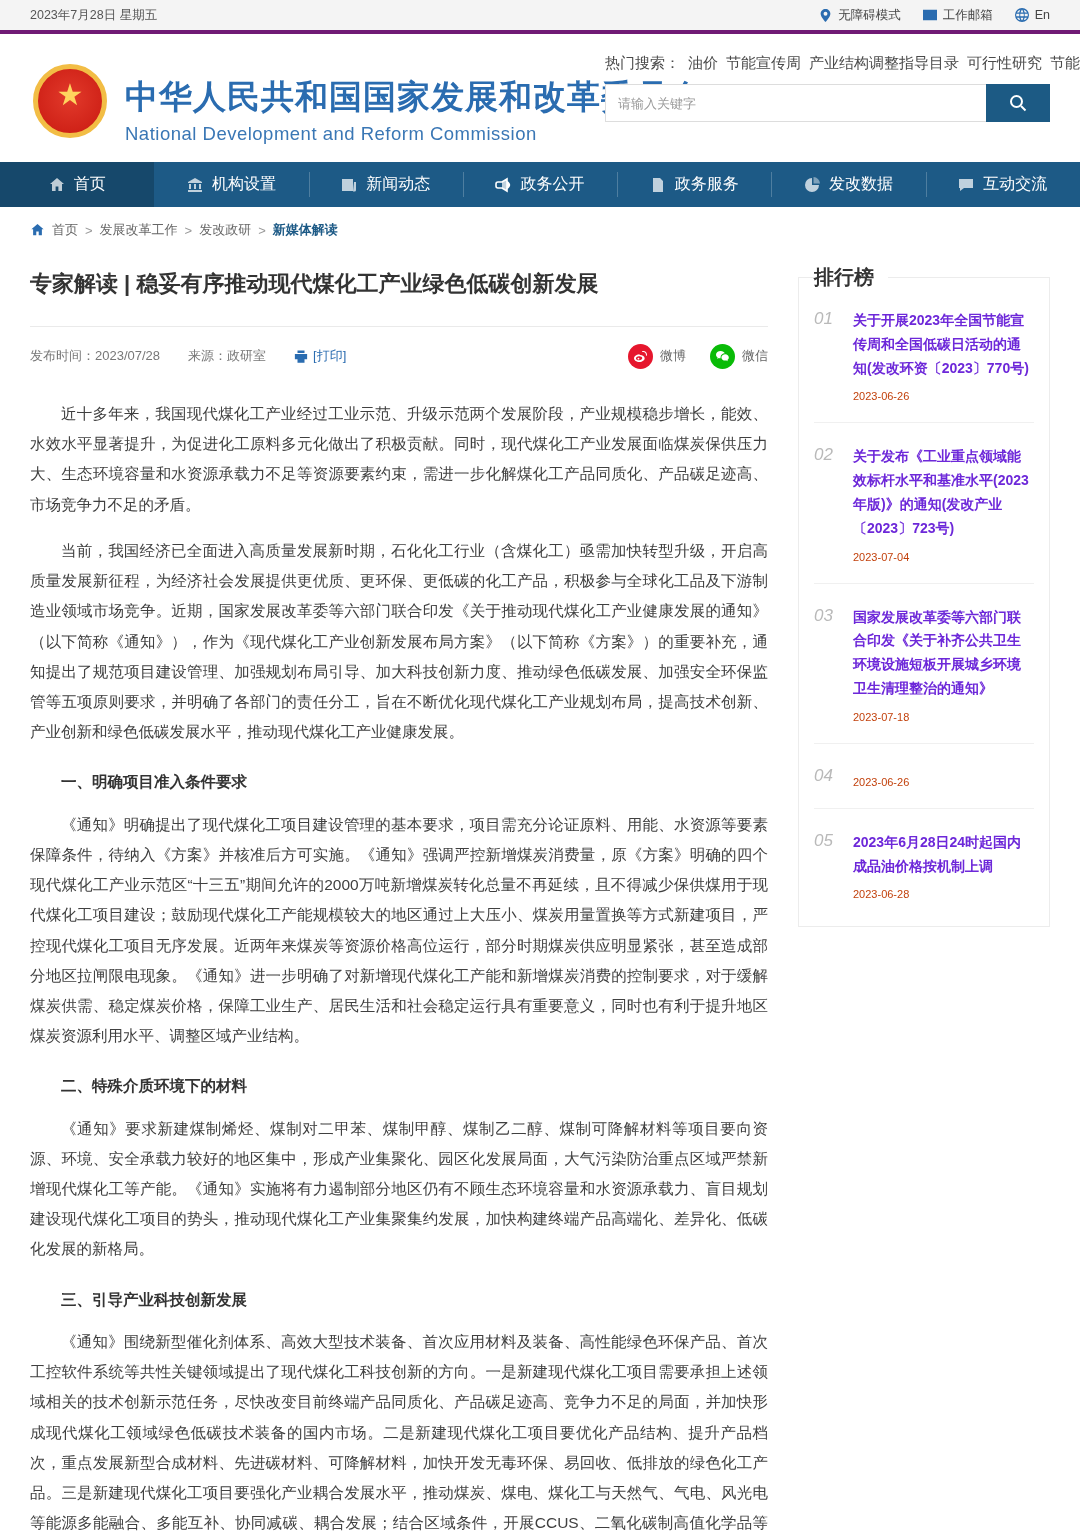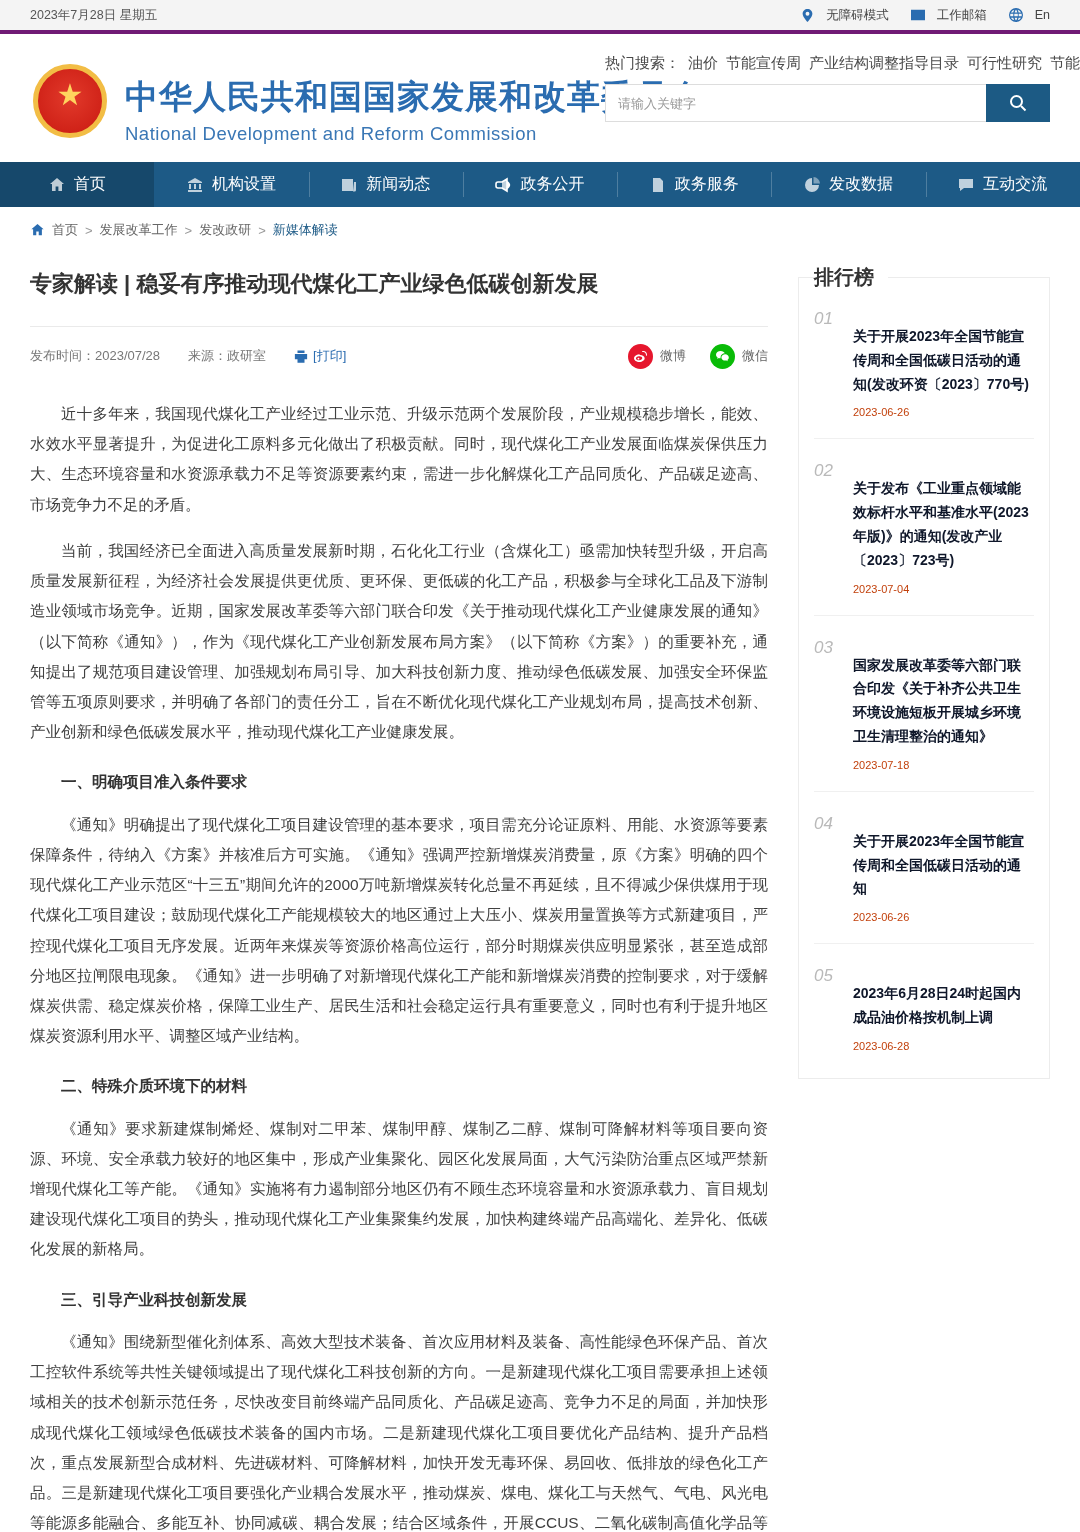--- a/index.html
+++ b/index.html
@@ -2,21 +2,21 @@
 <html><head>
 <meta charset="utf-8">
 <style>
   * { margin:0; padding:0; box-sizing:border-box; }
   html,body { width:1080px; background:#fff; font-family:"Liberation Sans","DejaVu Sans",sans-serif; color:#333; }
 
   
   .topbar { height:34px; background:#f4f4f4; border-bottom:4px solid #701a75;
     display:flex; align-items:center; justify-content:space-between; padding:0 30px; font-size:12.5px; color:#555; }
   .topbar-right { display:flex; align-items:center; gap:22px; }
-  .topbar-item { display:flex; align-items:center; gap:12px; cursor:pointer; color:#444; }
+  .topbar-item { display:flex; align-items:center; gap:6px; cursor:pointer; color:#444; }
   .topbar-item svg { fill:#2a6cb0; }
 
   
   .header { height:128px; background:#fff; position:relative; }
   .brand { position:absolute; left:33px; top:22px; display:flex; align-items:center; gap:18px; }
   .emblem { width:74px; height:74px; border-radius:50%;
     background:radial-gradient(circle at 50% 45%, #e23a2b 0%, #cf2117 75%);
     border:5px solid #f2bd45; position:relative; flex:none; }
   .emblem .star { position:absolute; left:50%; top:42%; transform:translate(-50%,-50%); color:#ffd45e; font-size:30px; line-height:1; }
   .brand-text .cn { font-size:33px; font-weight:bold; color:#2a6cb0; letter-spacing:1px;margin-top:19px; }
@@ -35,21 +35,21 @@
     color:#fff; font-size:16px; cursor:pointer; position:relative; }
   .nav-item + .nav-item::before { content:""; position:absolute; left:0; top:10px; bottom:10px; width:1px; background:rgba(255,255,255,.22); }
   .nav-item.active { background:#16486b; }
   .nav-item.active::before, .nav-item.active + .nav-item::before { display:none; }
   .nav-item svg { fill:rgba(255,255,255,.72); }
 
   
   .breadcrumb { height:46px; display:flex; align-items:center; padding:0 30px; font-size:13px; color:#666; gap:7px; }
   .breadcrumb svg { fill:#2a6cb0; }
   .crumb { color:#666; cursor:pointer; text-decoration:none; }
-  .crumb.current { color:#1d5a86; font-weight:normal; }
+  .crumb.current { color:#1d5a86; font-weight:bold; }
   .crumb-sep { color:#999; }
 
   
   .content { display:flex; padding:0 30px; gap:30px; align-items:flex-start; }
   .main { width:738px; flex:none; }
   .aside { width:252px; flex:none; }
 
   .article-title { font-size:22px; font-weight:bold; color:#333; margin:14px 0 0; line-height:1.5; }
   .title-divider { border:none; border-top:1px solid #eaeaea; margin:26px 0 0; }
   .meta-row { display:flex; align-items:center; justify-content:space-between; height:58px; font-size:13px; color:#777; }
@@ -66,21 +66,21 @@
   .article-body p { text-indent:2em; margin-bottom:16px; }
   .article-body h3 { font-size:15.5px; color:#333; font-weight:bold; text-indent:2em; margin:20px 0 12px; }
 
   
   .aside-box { border:1px solid #ececec; margin-top:24px; padding:0 15px 6px; }
   .aside-title { display:inline-block; background:#fff; font-size:20px; font-weight:bold; color:#333;
     position:relative; top:-14px; padding-right:14px; }
   .rank-item { display:flex; gap:13px; padding:4px 0 20px; }
   .rank-item + .rank-item { border-top:1px solid #f0f0f0; padding-top:22px; }
   .rank-num { font-size:17px; font-style:italic; color:#b9b9b9; min-width:26px; flex:none; }
-  .rank-title { font-size:14px; font-weight:bold; color:#0f172a; line-height:1.7; cursor:pointer;margin-top:16px; }
+  .rank-title { font-size:14px; font-weight:bold; color:#6d28d9; line-height:1.7; cursor:pointer; }
   .rank-date { font-size:11px; color:#c2410c; margin-top:10px; font-weight:normal; }
 </style>
 </head>
 <body>
 
 <div class="topbar">
   <span>2023年7月28日 星期五</span>
   <div class="topbar-right">
     <span class="topbar-item">
       <svg width="13" height="13" viewBox="0 0 16 16">
@@ -259,21 +259,20 @@
       <div class="rank-item">
         <span class="rank-num">03</span>
         <div>
             <div class="rank-title">国家发展改革委等六部门联合印发《关于补齐公共卫生环境设施短板开展城乡环境卫生清理整治的通知》</div>
         <div class="rank-date">2023-07-18</div>
           </div>
       </div>
       <div class="rank-item">
         <span class="rank-num">04</span>
         <div>
-            <div class="rank-title">关于开展2023年全国节能宣传周和全国低碳日活动的通知</div>
         <div class="rank-date">2023-06-26</div>
           </div>
       </div>
       <div class="rank-item">
         <span class="rank-num">05</span>
         <div>
             <div class="rank-title">2023年6月28日24时起国内成品油价格按机制上调</div>
         <div class="rank-date">2023-06-28</div>
           </div>
       </div>

